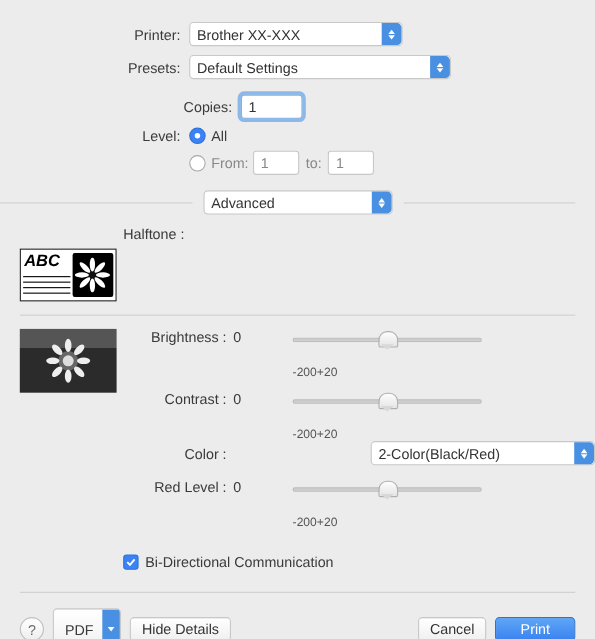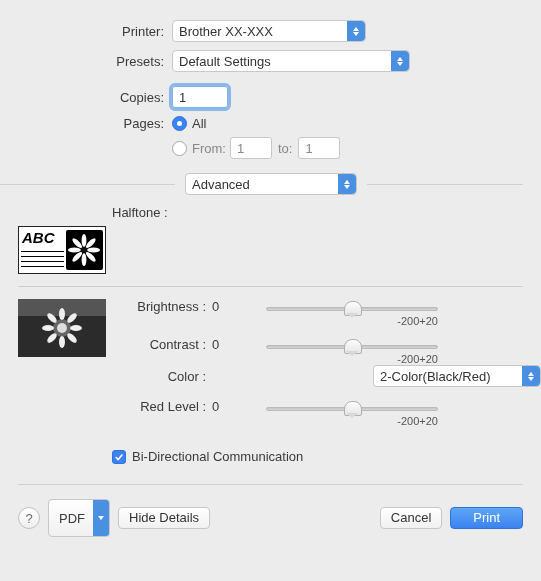--- a/index.html
+++ b/index.html
@@ -170,24 +170,24 @@
     content: "";
     position: absolute;
     top: 14px; left: -6px;
     width: 0; height: 0;
     border-left: 6px solid transparent;
     border-right: 6px solid transparent;
     border-top: 5px solid #d8d8d8;
   }
   .slider-labels {
     display: flex;
-    justify-content: flex-end;
+    justify-content: flex-start;
     font-size: 11px;
     color: #555;
-    margin-top: 12px;
+    margin-top: 30px;
   }
   .btn {
     background: linear-gradient(#fff,#f0f0f0);
     border: 1px solid #c8c8c8;
     border-radius: 4px;
     padding: 3px 10px;
     font-size: 13px;
     color: #333;
     height: 22px;
     line-height: 14px;
@@ -246,27 +246,27 @@
 </div>
 
 <div class="row" style="margin-top:8px;">
   <div class="label-col">Presets:</div>
   <div class="select" style="width:238px;">
     <span class="select-txt">Default Settings</span>
     <span class="select-end"></span>
   </div>
 </div>
 
-<div class="row" style="margin-top:14px;">
+<div class="row" style="margin-top:14px;padding-left:47px;">
   <div class="label-col">Copies:</div>
   <input class="num-input focus" style="width: 56px;" value="1">
 </div>
 
 <div class="row" style="margin-top:8px;">
-  <div class="label-col">Pages:</div>
+  <div class="label-col">Level:</div>
   <span class="radio checked"></span>
   <span>All</span>
 </div>
 <div class="row" style="margin-top:6px;">
   <div class="label-col"></div>
   <span class="radio"></span>
   <span style="margin-right:4px;color:#888;">From:</span>
   <input class="num-input" style="width: 42px; color: rgb(136, 136, 136);" value="1">
   <span style="margin:0 6px;color:#888;">to:</span>
   <input class="num-input" style="width: 42px; color: rgb(136, 136, 136);" value="1">
@@ -366,21 +366,21 @@
           <span>-20</span>
           <span>0</span>
           <span>+20</span>
         </div>
       </div>
     </div>
 
     <div class="row" style="justify-content:space-between;">
       <div style="width:98px;text-align:right;padding-right:6px;">Color :</div>
       <div style="width:54px;"></div>
-      <div class="select" style="width:168px;">
+      <div class="select" style="width:204px;">
         <span class="select-txt">2-Color(Black/Red)</span>
         <span class="select-end"></span>
       </div>
     </div>
 
     <div class="row" style="align-items:flex-start;margin-top:12px;">
       <div style="width:98px;text-align:right;padding-right:6px;">Red Level :</div>
       <div style="width:24px;">0</div>
       <div style="width:30px;"></div>
       <div class="slider-wrap">

